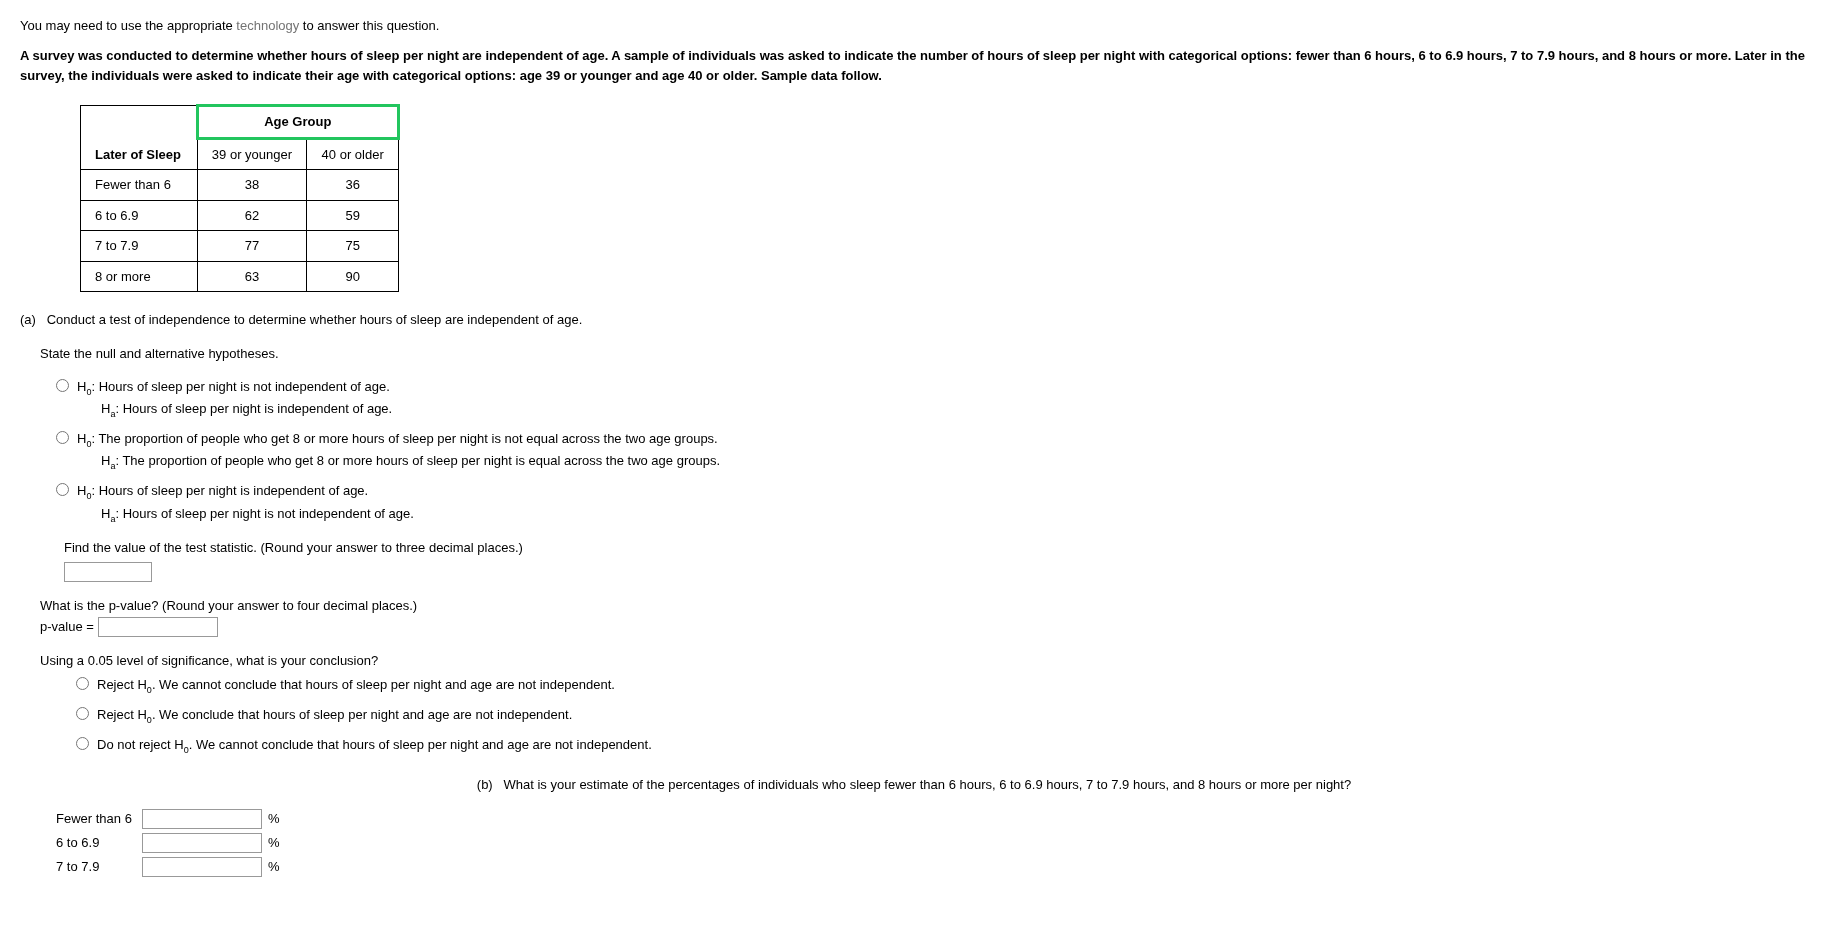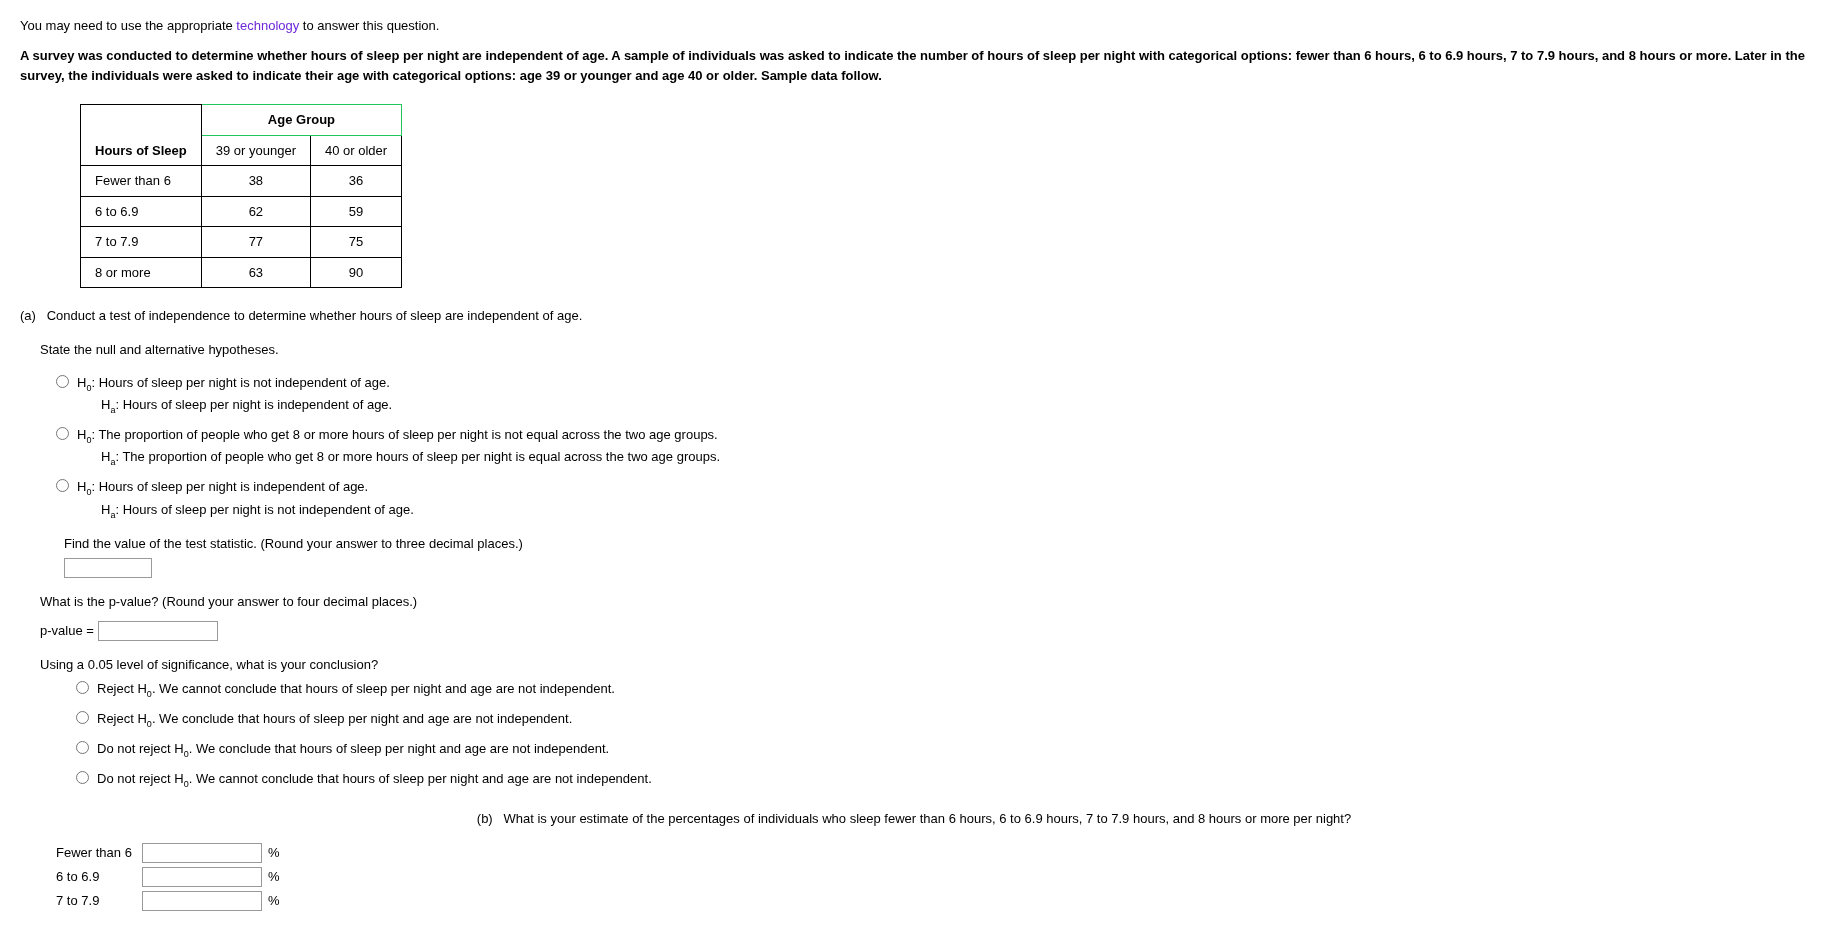--- a/index.html
+++ b/index.html
@@ -8,21 +8,21 @@
       font-size: 13px;
       color: #000;
       background: #fff;
       padding: 16px 20px;
       line-height: 1.5;
     }
     .intro-note {
       margin-bottom: 10px;
     }
     .intro-note a, .link-style {
-      color: #6d28d9;
+      color: #737373;
       text-decoration: none;
     }
     .survey-desc {
       margin-bottom: 17px;
       line-height: 1.6;
       font-weight: bold;
     }
     .table-wrapper {
       margin-left: 60px;
       margin-bottom: 18px;
@@ -42,21 +42,21 @@
       font-weight: normal;
     }
     table .top-left {
       font-weight: bold;
       text-align: left;
       vertical-align: bottom;
       border: 1px solid #000;
     }
     table .age-group-header {
       font-weight: bold;
-      border: 1px solid #22c55e;
+      border: 3px solid #22c55e;
     }
     table .sub-header {
       border: 1px solid #000;
       font-weight: normal;
     }
     .section {
       margin-bottom: 14px;
     }
     .indent1 { margin-left: 20px; }
     .radio-group {
@@ -91,21 +91,21 @@
       display: inline-block;
       border: 1px solid #999;
       width: 120px;
       height: 20px;
       vertical-align: middle;
     }
     .pvalue-row {
       display: flex;
       align-items: center;
       gap: 4px;
-      margin-top: 10px;
+      margin-top: 2px;
     }
     .part-b-row {
       display: flex;
       align-items: center;
       gap: 6px;
       margin-bottom: 4px;
       margin-left: 36px;
     }
     .part-b-label {
       width: 80px;
@@ -121,21 +121,21 @@
   <a class="link-style" href="#">technology</a>
   to answer this question.
 </p>
 
 <p class="survey-desc">A survey was conducted to determine whether hours of sleep per night are independent of age. A sample of individuals was asked to indicate the number of hours of sleep per night with categorical options: fewer than 6 hours, 6 to 6.9 hours, 7 to 7.9 hours, and 8 hours or more. Later in the survey, the individuals were asked to indicate their age with categorical options: age 39 or younger and age 40 or older. Sample data follow.</p>
 
 <div class="table-wrapper">
   <table>
     <thead>
       <tr>
-        <td class="top-left" rowspan="2">Hours of Sleep</td>
+        <td class="top-left" rowspan="2">Later of Sleep</td>
         <td class="age-group-header" colspan="2">Age Group</td>
       </tr>
       <tr>
         <td class="sub-header">39 or younger</td>
         <td class="sub-header">40 or older</td>
       </tr>
     </thead>
     <tbody id="table-body">
     <tr>
     <td class="row-header">Fewer than 6</td>
@@ -228,26 +228,20 @@
   </div>
       <div class="radio-group">
     <div class="radio-option">
       <input type="radio" name="conclusion" style="">
       <span class="radio-text">Reject H<sub>0</sub>. We conclude that hours of sleep per night and age are not independent.</span>
     </div>
   </div>
       <div class="radio-group">
     <div class="radio-option">
       <input type="radio" name="conclusion" style="">
-      <span class="radio-text">Do not reject H<sub>0</sub>. We conclude that hours of sleep per night and age are not independent.</span>
-    </div>
-  </div>
-      <div class="radio-group">
-    <div class="radio-option">
-      <input type="radio" name="conclusion" style="">
       <span class="radio-text">Do not reject H<sub>0</sub>. We cannot conclude that hours of sleep per night and age are not independent.</span>
     </div>
   </div>
     </div>
 </div>
 
 <div class="section" style="margin-top:18px;text-align:center;">
   <span>(b)</span>&nbsp;&nbsp;
   <span>What is your estimate of the percentages of individuals who sleep fewer than 6 hours, 6 to 6.9 hours, 7 to 7.9 hours, and 8 hours or more per night?</span>
 </div>

